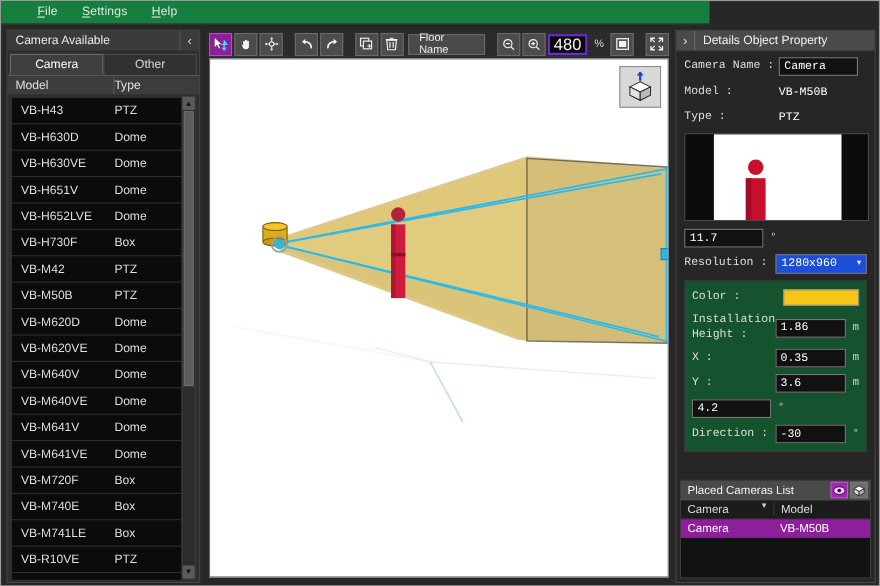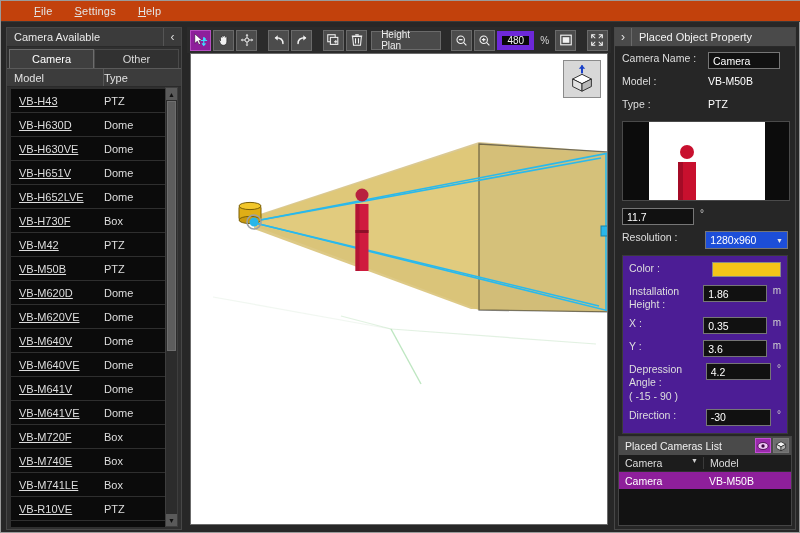--- a/index.html
+++ b/index.html
@@ -13,22 +13,22 @@
   .app {
     position: relative;
     width: 800px; height: 533px;
     background: #272727;
     border: 1px solid #9a9a9a;
   }
 
   
   .menubar {
     position: absolute; left: 0; top: 0;
-    width: 800px; height: 21px;
-    background: #c2410c;
+    width: 644px; height: 21px;
+    background: #15803d;
     border-bottom: 1px solid #3a3a3a;
     display: flex; align-items: center;
     padding-left: 22px;
   }
   .menu-item {
     color: #e4e4e4; font-size: 11px;
     padding: 3px 11px;
     letter-spacing: .2px;
     cursor: default;
   }
@@ -94,21 +94,21 @@
   }
   .list-row {
     display: flex; height: 23px;
     background: #0b0b0b;
     margin-bottom: 1px;
     color: #dedede; font-size: 11px;
     align-items: center;
     width: 156px;
     cursor: pointer;
   }
-  .list-row .m { width: 93px; padding-left: 8px; text-decoration: underline; }
+  .list-row .m { width: 93px; padding-left: 8px; }
   .list-row .t { flex: 1; }
   .scrollbar {
     position: absolute; right: 3px; top: 0;
     width: 13px; height: 440px;
     background: #2c2c2c;
     border: 1px solid #3e3e3e;
   }
   .sb-btn {
     position: absolute; left: 0; width: 11px; height: 12px;
     background: #5a5a5a;
@@ -155,22 +155,22 @@
     height: 19px; padding: 0 9px;
     background: #4a4a4a;
     border: 1px solid #6a6a6a;
     display: flex; align-items: center;
     color: #f0f0f0; font-size: 10px;
     cursor: pointer;
   }
   .tb-zoomval {
     width: 38px; height: 19px;
     background: #090909;
-    border: 5px solid #6d28d9;
-    color: #f2f2f2; font-size: 10px;
+    border: 2px solid #6d28d9;
+    color: #f2f2f2; font-size: 15px;
     display: flex; align-items: center; justify-content: center;
   }
   .tb-pct { color: #d8d8d8; font-size: 10px; padding: 0 4px; }
   .canvas {
     position: relative;
     margin: 0 3px;
     width: 418px; height: 472px;
     background: #ffffff;
     border: 1px solid #6b6b6b;
     overflow: hidden;
@@ -199,23 +199,24 @@
   .rp-expand {
     width: 17px; height: 18px;
     display: flex; align-items: center; justify-content: center;
     color: #e4e4e4; font-size: 12px;
     border-right: 1px solid #6a6a6a;
     cursor: pointer;
   }
   .rp-title-text { padding-left: 7px; }
   .rp-body { padding: 5px 7px 0 7px; background: #262626; }
   .frow {
-    display: flex; align-items: flex-start;
+    display: flex; align-items: center;
     margin-bottom: 6px;
     min-height: 17px;
+    font-family: Liberation Mono, monospace;
   }
   .flabel { color: #dedede; font-size: 10.5px; width: 86px; line-height: 1.25; }
   .fvalue-static { color: #ffffff; font-size: 10.5px; }
   .fin {
     width: 72px; height: 17px;
     background: #111111;
     border: 1px solid #767676;
     color: #ffffff; font-size: 10.5px;
     padding: 0 4px;
     display: flex; align-items: center;
@@ -243,21 +244,21 @@
     cursor: pointer;
   }
   .fselect .arrow { font-size: 7px; color: #e8e8e8; }
   .section-head {
     color: #e8e8e8; font-size: 10.5px;
     padding: 4px 0 5px 0;
     border-top: 1px solid #3e3e3e;
     margin-top: 2px;
   }
   .details-box {
-    background: #4c1d95;
+    background: #14532d;
     border: 1px solid #3a3a3a;
     padding: 6px 6px 1px 6px;
   }
   .colorswatch {
     width: 72px; height: 15px;
     background: #f5c518;
     border: 1px solid #8a8a8a;
     cursor: pointer;
   }
   .cam-list {
@@ -465,21 +466,21 @@
 
       <div class="tb-btn">
         <svg width="14" height="14" viewBox="0 0 16 16">
           <path d="M3 4 L13 4 L12 14 L4 14 Z" fill="none" stroke="#f2f2f2" stroke-width="1.2"></path>
           <path d="M2 3.5 L14 3.5 M6 2 L10 2 M6.3 6 L6.3 12 M9.7 6 L9.7 12" stroke="#f2f2f2" stroke-width="1.2"></path>
         </svg>
       </div>
 
       <div class="tb-spacer"></div>
 
-      <div class="tb-label">Height Plan</div>
+      <div class="tb-label">Floor Name</div>
 
       <div class="tb-sep"></div>
 
       <div class="tb-btn">
         <svg width="13" height="13" viewBox="0 0 16 16">
           <circle cx="7" cy="7" r="4.6" fill="none" stroke="#f2f2f2" stroke-width="1.3"></circle>
           <path d="M10.4 10.4 L14 14 M4.8 7 L9.2 7" stroke="#f2f2f2" stroke-width="1.4"></path>
         </svg>
       </div>
 
@@ -561,21 +562,21 @@
           <path d="M16 1.5 L16 10" stroke="#1b42c8" stroke-width="2.2"></path>
           <path d="M12.6 5 L16 1 L19.4 5 Z" fill="#1b42c8"></path>
         </svg>
       </div>
     </div>
   </div>
 
   <div class="right-panel">
     <div class="rp-title">
       <span class="rp-expand">›</span>
-      <span class="rp-title-text">Placed Object Property</span>
+      <span class="rp-title-text">Details Object Property</span>
     </div>
 
     <div class="rp-body">
 
       <div class="frow">
         <span class="flabel">Camera Name :</span>
         <span class="fin">Camera</span>
       </div>
 
       <div class="frow">
@@ -629,24 +630,20 @@
           <span class="funit">m</span>
         </div>
 
         <div class="frow">
           <span class="flabel">Y :</span>
           <span class="fin">3.6</span>
           <span class="funit">m</span>
         </div>
 
         <div class="frow">
-          <span class="flabel">
-            <span>Depression Angle :</span><br>
-            <span>( -15  -  90 )</span>
-          </span>
           <span class="fin">4.2</span>
           <span class="funit">°</span>
         </div>
 
         <div class="frow">
           <span class="flabel">Direction :</span>
           <span class="fin">-30</span>
           <span class="funit">°</span>
         </div>
       </div>

